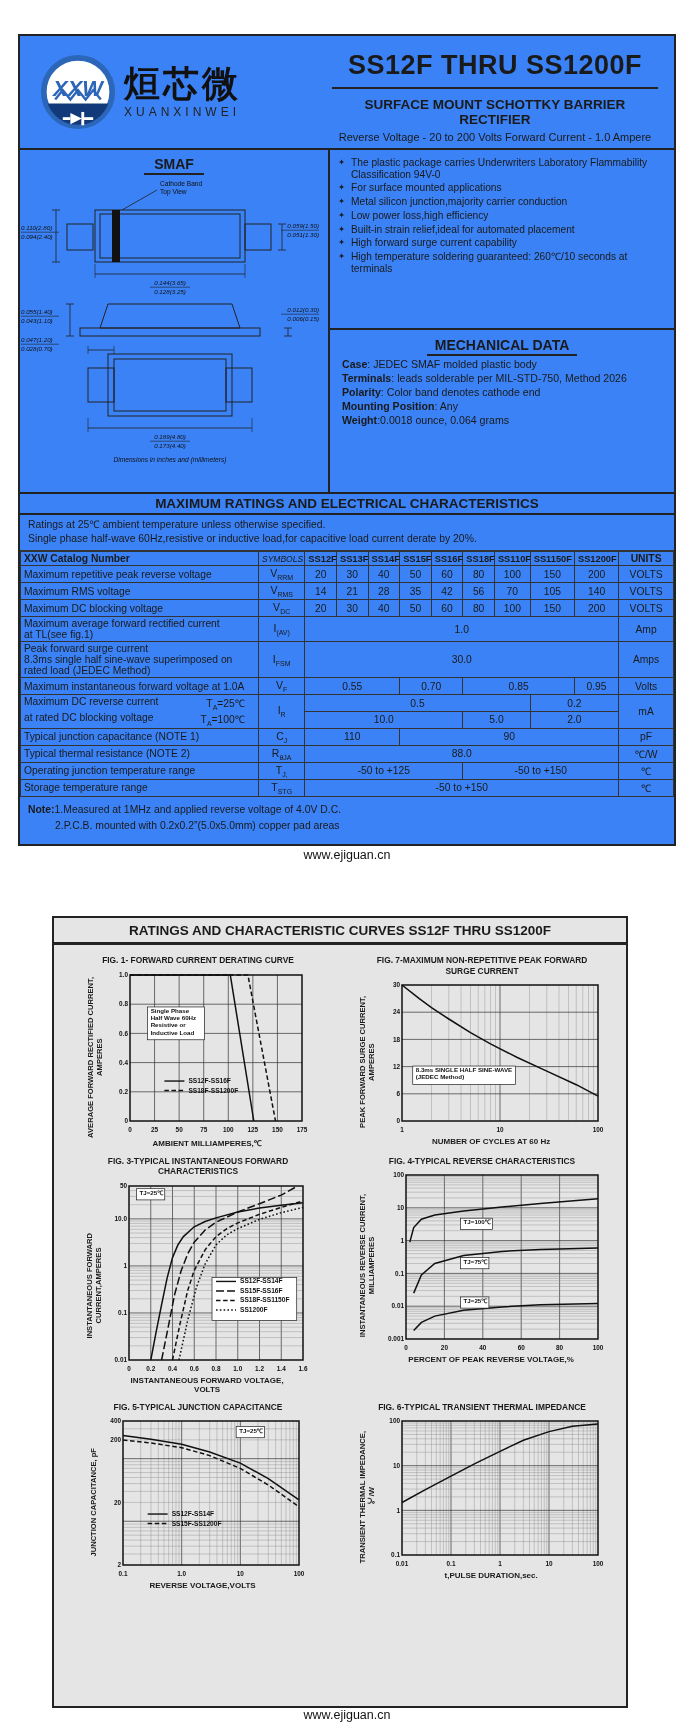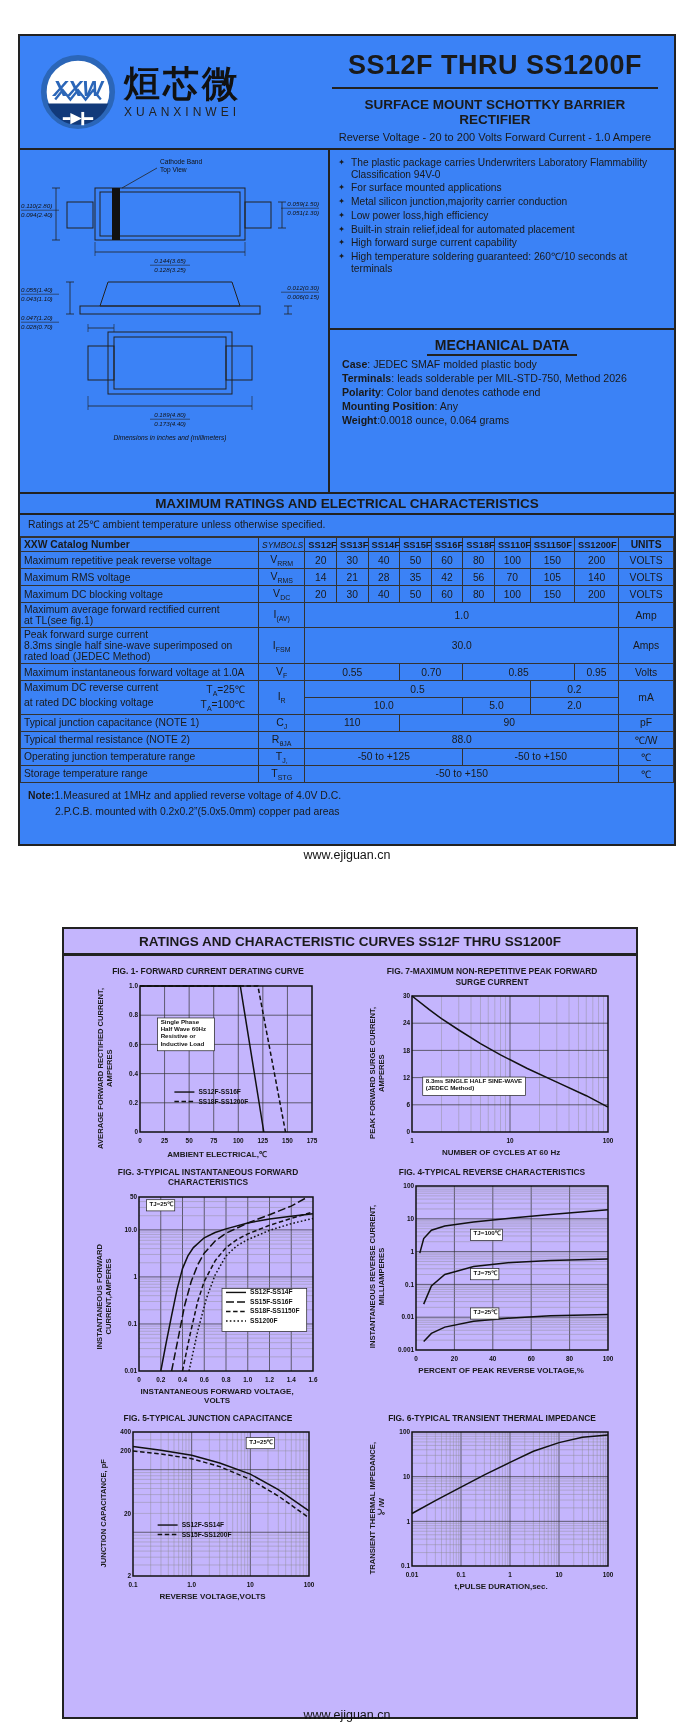--- a/index.html
+++ b/index.html
@@ -34,21 +34,21 @@
   table.rt .pcol{text-align:left;}
   table.rt .sym{font-size:10.5px;}
   table.rt sub{font-size:7px;}
   table.rt th.symh{font-style:italic;font-size:8.5px;font-weight:normal;}
   .dualline{display:flex;justify-content:space-between;padding-right:10px;}
   .tnotes{padding:5px 8px;font-size:10.4px;line-height:1.5;}
   .tnotes .ind{padding-left:27px;}
   .url{position:absolute;left:0;width:100%;text-align:center;font-size:12.5px;color:#111;}
   #url1{top:848px;}
   #url2{top:1708px;}
-  #page2{position:absolute;left:62px;top:916px;width:572px;height:788px;border:2.5px solid #222;background:#c4b5fd;overflow:hidden;margin-top:11px;}
+  #page2{position:absolute;left:52px;top:916px;width:572px;height:788px;border:2.5px solid #222;background:#e5e5e5;overflow:hidden;}
   .p2banner{border-bottom:3px solid #222;text-align:center;font-weight:bold;font-size:13.5px;padding:5px 0 4px;}
   #figs{display:grid;grid-template-columns:1fr 1fr;padding:10px 2px 0;row-gap:8px;justify-items:center;}
   .fig{display:flex;flex-direction:column;align-items:center;}
   .fig-title{font-size:8.4px;font-weight:bold;text-align:center;white-space:pre-line;line-height:1.25;margin-bottom:2px;}
   .fig-inner{display:flex;align-items:center;}
   .ylab{writing-mode:vertical-rl;transform:rotate(180deg);font-size:7.6px;font-weight:bold;text-align:center;line-height:1.2;white-space:pre-line;}
   .xlab{font-size:8px;font-weight:bold;text-align:center;white-space:pre-line;margin-top:1px;}
   .plotcol{display:flex;flex-direction:column;align-items:center;}
   svg text{font-family:"Liberation Sans",sans-serif;}
 </style>
@@ -75,20 +75,21 @@
     </div>
     <div class="title-block">
       <div class="doc-title">SS12F THRU SS1200F</div>
       <div class="doc-sub">SURFACE MOUNT SCHOTTKY BARRIER RECTIFIER</div>
       <div class="doc-tag">Reverse Voltage - 20 to 200 Volts    Forward Current - 1.0 Ampere</div>
     </div>
   </div>
 
   <div class="cols">
     <div class="pkg-col">
+      <div class="smaf-title"><span>SMAF</span></div>
       <svg id="pkgsvg" width="300" height="296" viewBox="0 0 300 296">
           <text x="140" y="14" text-anchor="start" font-size="6.6" fill="#111" font-style="normal">Cathode Band</text>
           <text x="140" y="22" text-anchor="start" font-size="6.6" fill="#111" font-style="normal">Top View</text>
           <line x1="137" y1="18" x2="102" y2="38" stroke="#222" stroke-width="0.8"></line>
           <rect x="75" y="38" width="150" height="52" fill="none" stroke="#222" stroke-width="1"></rect>
           <rect x="80" y="42" width="140" height="44" fill="none" stroke="#222" stroke-width="1"></rect>
           <rect x="92" y="38" width="8" height="52" fill="#111"></rect>
           <rect x="47" y="52" width="26" height="26" fill="none" stroke="#222" stroke-width="1"></rect>
           <rect x="225" y="52" width="26" height="26" fill="none" stroke="#222" stroke-width="1"></rect>
           <line x1="36" y1="38" x2="36" y2="90" stroke="#222" stroke-width="0.8"></line>
@@ -163,20 +164,21 @@
             <div class="mech-line"><b>Mounting Position</b><span>: Any</span></div>
             <div class="mech-line"><b>Weight</b><span>:0.0018 ounce, 0.064 grams</span></div>
           </div>
       </div>
     </div>
   </div>
 
   <div class="banner">MAXIMUM RATINGS AND ELECTRICAL CHARACTERISTICS</div>
   <div class="rnotes">
     <div>Ratings at 25℃ ambient temperature unless otherwise specified.</div>
+    <div>Single phase half-wave 60Hz,resistive or inductive load,for capacitive load current derate by 20%.</div>
   </div>
 
   <div id="tblwrap">
       <table class="rt">
         <colgroup>
           <col style="width: 226px;">
           <col style="width: 44px;">
           <col style="width: 30px;">
           <col style="width: 30px;">
           <col style="width: 30px;">
@@ -390,21 +392,21 @@
               <text x="173.42857142857142" y="164" text-anchor="middle" font-size="6.4" font-weight="bold" fill="#111">150</text>
               <text x="198" y="164" text-anchor="middle" font-size="6.4" font-weight="bold" fill="#111">175</text>
               <text x="24" y="155.2" text-anchor="end" font-size="6.4" font-weight="bold" fill="#111">0</text>
               <text x="24" y="126.00000000000001" text-anchor="end" font-size="6.4" font-weight="bold" fill="#111">0.2</text>
               <text x="24" y="96.8" text-anchor="end" font-size="6.4" font-weight="bold" fill="#111">0.4</text>
               <text x="24" y="67.60000000000001" text-anchor="end" font-size="6.4" font-weight="bold" fill="#111">0.6</text>
               <text x="24" y="38.39999999999999" text-anchor="end" font-size="6.4" font-weight="bold" fill="#111">0.8</text>
               <text x="24" y="9.2" text-anchor="end" font-size="6.4" font-weight="bold" fill="#111">1.0</text>
               <rect x="26" y="7" width="172" height="146" fill="none" stroke="#111" stroke-width="1.5"></rect>
             </svg>
-            <div class="xlab">AMBIENT ELECTRICAL,℃</div>
+            <div class="xlab">AMBIENT MILLIAMPERES,℃</div>
           </div>
         </div>
       </div>
       <div class="fig">
         <div class="fig-title">FIG. 7-MAXIMUM NON-REPETITIVE PEAK FORWARD
 SURGE CURRENT</div>
         <div class="fig-inner">
           <div class="ylab">PEAK FORWARD SURGE CURRENT,
 AMPERES</div>
           <div class="plotcol">

